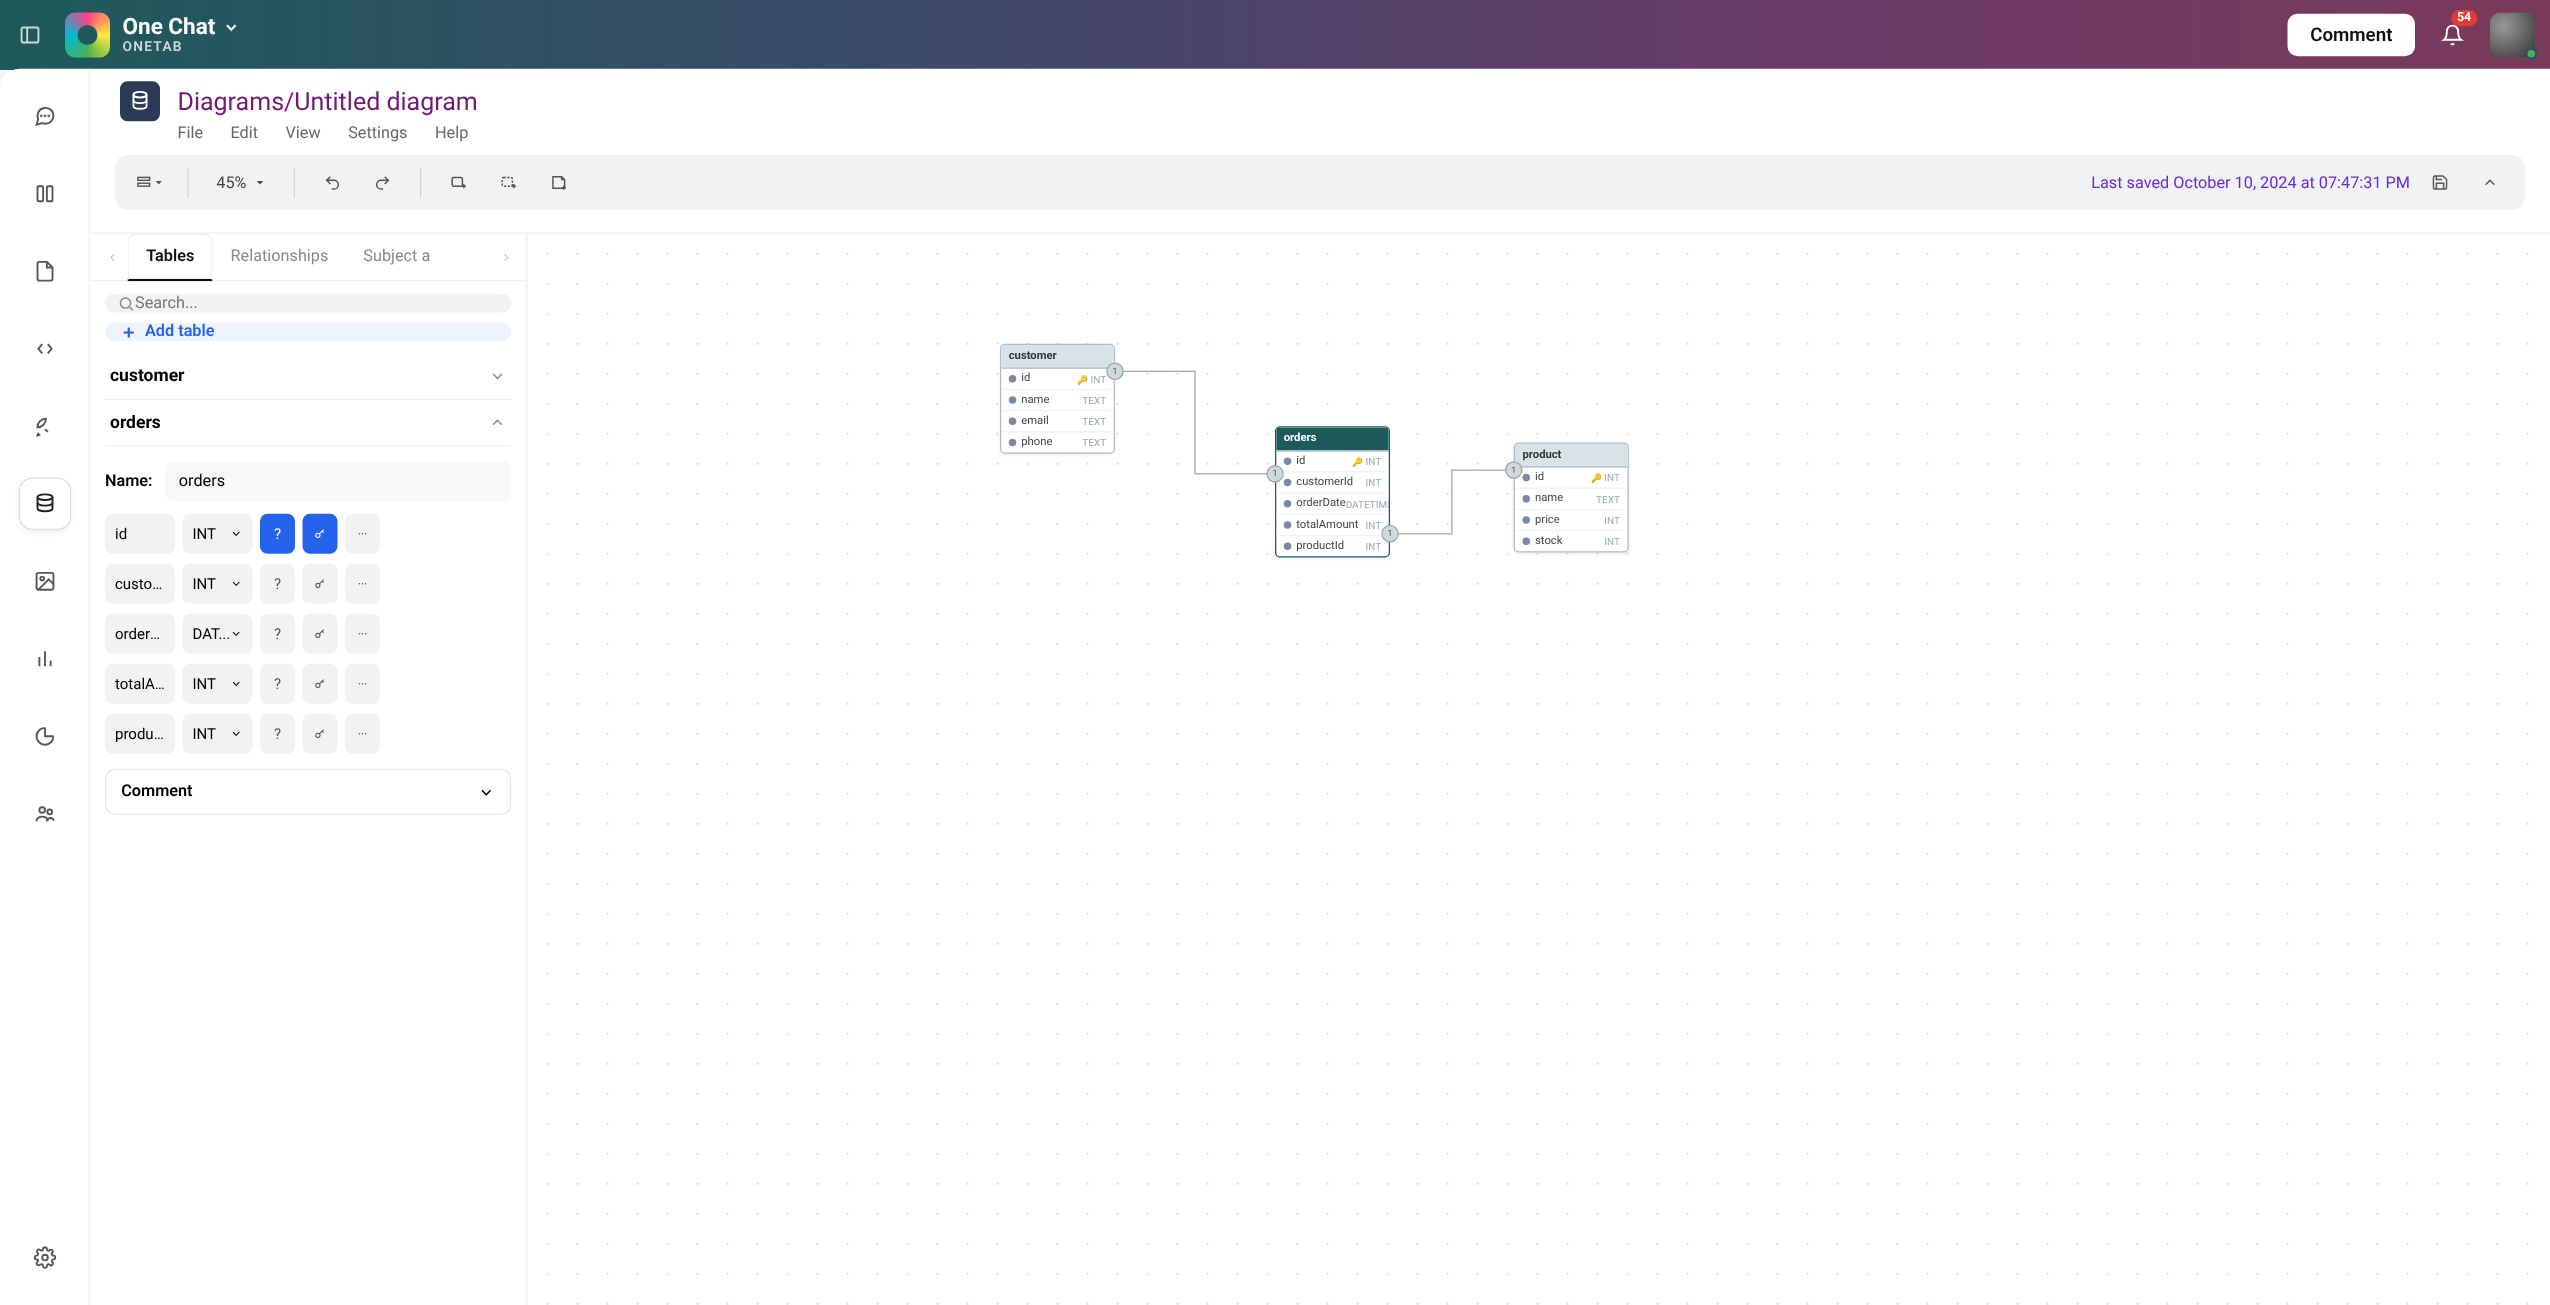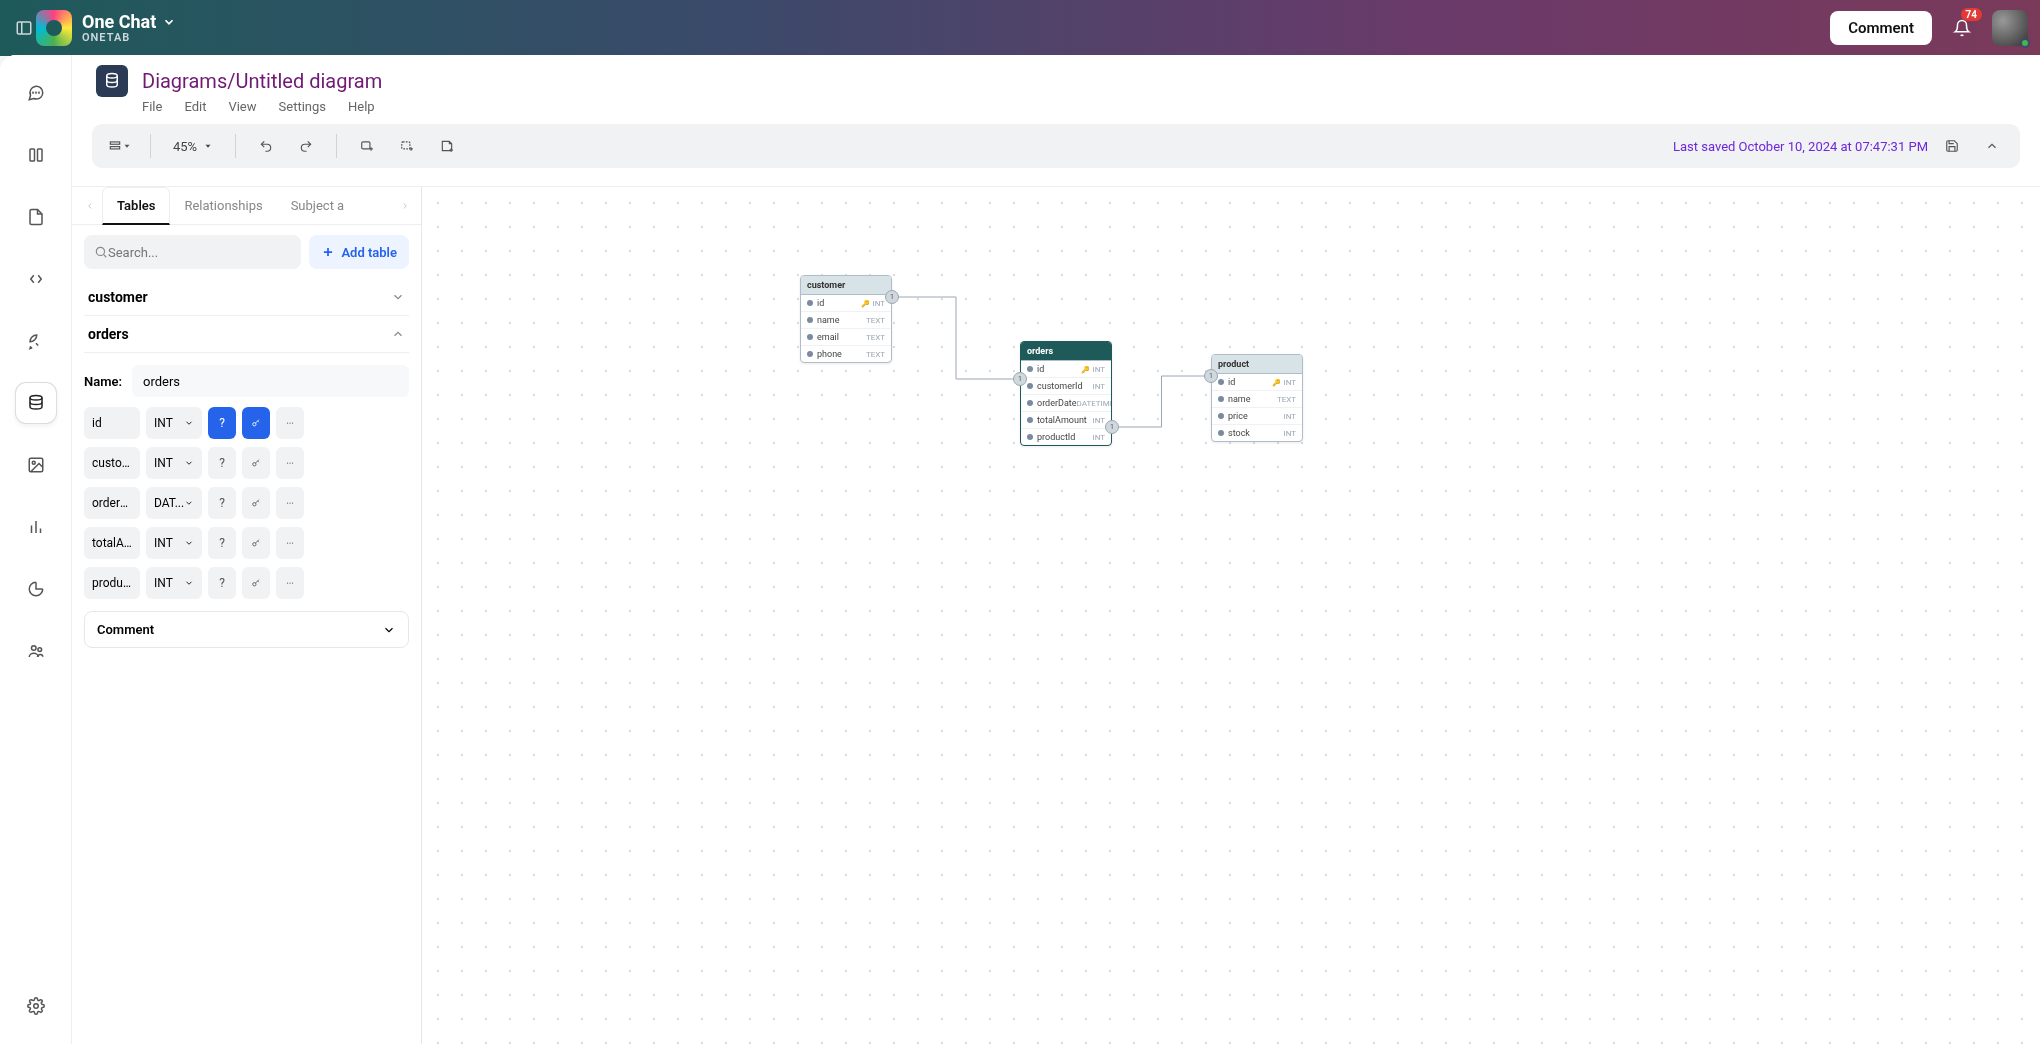--- a/index.html
+++ b/index.html
@@ -1,21 +1,21 @@
 <!DOCTYPE html>
 <html><head>
 <meta charset="utf-8">
 <style>
 * { box-sizing: border-box; margin: 0; padding: 0; font-family: -apple-system, BlinkMacSystemFont, "Segoe UI", Roboto, sans-serif; }
 html, body { width: 100%; height: 100%; overflow: hidden; }
 body { display: flex; flex-direction: column; background: #f5f5f5; }
 
 
 .top-header { height: 56px; background: linear-gradient(90deg, #1e5a5a 0%, #3a4a6a 35%, #6a3a6a 70%, #7a3a5a 100%); display: flex; align-items: center; padding: 0 12px; color: #fff; }
-.top-left { display: flex; align-items: center; }
+.top-left { display: flex; align-items: center; gap: 16px; }
 .panel-icon { width: 24px; height: 24px; display:flex; align-items:center; justify-content:center; color:#cfd8dc; cursor:pointer;}
 .app-logo { width: 36px; height: 36px; border-radius: 8px; background: conic-gradient(#ff4081, #ffeb3b, #4caf50, #00bcd4, #ff4081); display:flex;align-items:center;justify-content:center;}
 .app-logo-inner{width:16px;height:16px;border-radius:50%;background:#1e5a5a;}
 .app-name-block { display:flex; flex-direction:column; line-height:1.1;}
 .app-name-row { display:flex; align-items:center; gap:6px; font-size:18px; font-weight:700;}
 .app-sub { font-size:11px; letter-spacing:1px; color:#cfd8dc; font-weight:600;}
 .top-spacer { flex:1; }
 .top-right { display:flex; align-items:center; gap:16px;}
 .invite-btn { background:#fff; color:#111; border:none; border-radius:8px; padding:8px 18px; font-size:15px; font-weight:600; cursor:pointer;}
 .bell-wrap { position:relative; width:28px; height:28px; display:flex; align-items:center; justify-content:center; cursor:pointer; color:#fff;}
@@ -53,21 +53,21 @@
 
 
 .side-panel { width:350px; border-right:1px solid #e5e7eb; display:flex; flex-direction:column; background:#fff; overflow:hidden;}
 .panel-tabs { display:flex; align-items:center; border-bottom:1px solid #eee; height:38px; position:relative; padding-left:6px;}
 .tab-nav-btn { width:24px; height:24px; display:flex;align-items:center;justify-content:center;color:#bbb;cursor:pointer;}
 .panel-tab { padding:0 14px; font-size:13px; color:#888; height:100%; display:flex; align-items:center; cursor:pointer; white-space:nowrap;}
 .panel-tab.active { color:#111; font-weight:600; border-bottom:2px solid #111; background:#fff; border-left:1px solid #eee; border-right:1px solid #eee; border-top:1px solid #eee; border-radius:6px 6px 0 0; margin-bottom:-1px; height:calc(100% + 1px);}
 .panel-tabs .right-fade { position:absolute; right:28px; top:0; bottom:0; width:20px; background:linear-gradient(90deg, rgba(255,255,255,0), #fff);}
 .tab-nav-right { position:absolute; right:4px; }
 
-.search-row { display:flex; gap:8px; padding:10px 12px; }
+.search-row { display:flex; gap:8px; padding:10px 12px;flex-direction:column; }
 .search-input-wrap { flex:1; background:#f1f2f4; border-radius:8px; display:flex; align-items:center; padding:0 10px; height:34px; color:#888;}
 .search-input-wrap input { flex:1; border:none; background:transparent; outline:none; font-size:13px; color:#333;}
 .add-table-btn { background:#eef4ff; color:#2563eb; border:none; border-radius:8px; padding:0 12px; font-size:13px; font-weight:600; display:flex; align-items:center; gap:6px; cursor:pointer;}
 
 .table-list { flex:1; overflow:auto; padding:0 12px 16px 12px;}
 .table-row { display:flex; align-items:center; justify-content:space-between; padding:10px 4px; border-bottom:1px solid #eee; font-size:14px; font-weight:700; cursor:pointer;}
 .table-row .chev { color:#888; }
 
 .field-editor { padding:6px 0 0 0; }
 .name-row { display:flex; align-items:center; gap:10px; padding:6px 0 10px 0;}
@@ -134,21 +134,21 @@
     </div>
   </div>
   <div class="top-spacer"></div>
   <div class="top-right">
     <button class="invite-btn">Comment</button>
     <div class="bell-wrap">
       <svg class="icon-svg" viewBox="0 0 24 24" fill="none" stroke="currentColor" stroke-width="2">
           <path d="M18 8a6 6 0 0 0-12 0c0 7-3 9-3 9h18s-3-2-3-9"></path>
           <path d="M13.7 21a2 2 0 0 1-3.4 0"></path>
         </svg>
-      <span class="bell-badge">74</span>
+      <span class="bell-badge">54</span>
     </div>
     <div class="avatar">
         <span class="avatar-dot"></span>
       </div>
   </div>
 </div>
 
 <div class="main-area">
 
   <div class="left-rail">

